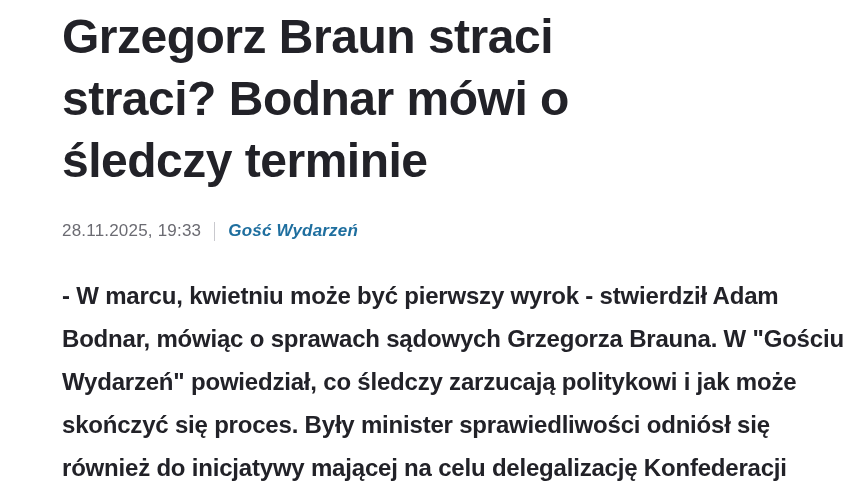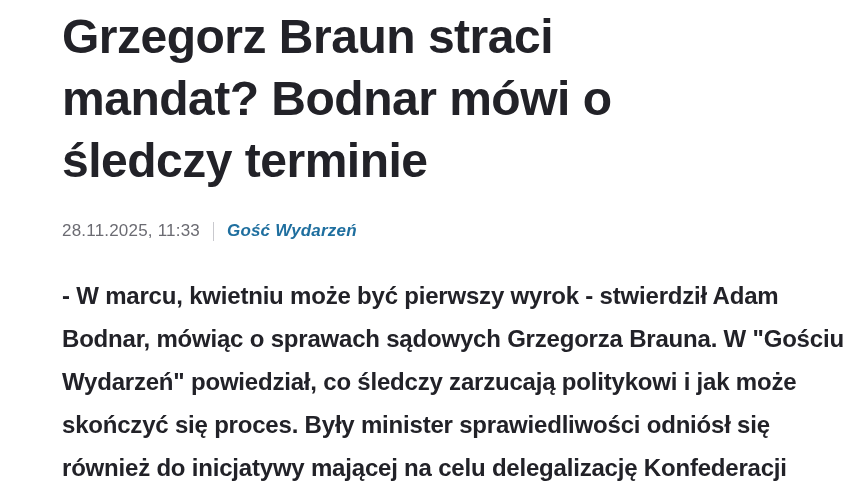--- a/index.html
+++ b/index.html
@@ -65,25 +65,25 @@
     letter-spacing:-0.2px;
   }
 </style>
 </head>
 <body>
 
 <div class="page">
 
   <h1 class="headline">
     <span class="hl">Grzegorz Braun straci</span>
-    <span class="hl">mandat? Bodnar mówi o</span>
+    <span class="hl">straci? Bodnar mówi o</span>
     <span class="hl">śledczy terminie</span>
   </h1>
 
   <div class="meta">
-    <span class="date">28.11.2025, 11:33</span>
+    <span class="date">28.11.2025, 19:33</span>
     <span class="meta-sep"></span>
     <a class="category">Gość Wydarzeń</a>
   </div>
 
   <p class="lead">- W marcu, kwietniu może być pierwszy wyrok - stwierdził Adam Bodnar, mówiąc o sprawach sądowych Grzegorza Brauna. W "Gościu Wydarzeń" powiedział, co śledczy zarzucają politykowi i jak może skończyć się proces. Były minister sprawiedliwości odniósł się również do inicjatywy mającej na celu delegalizację Konfederacji Korony Polskiej.</p>
 
 </div>
 
 </body></html>

